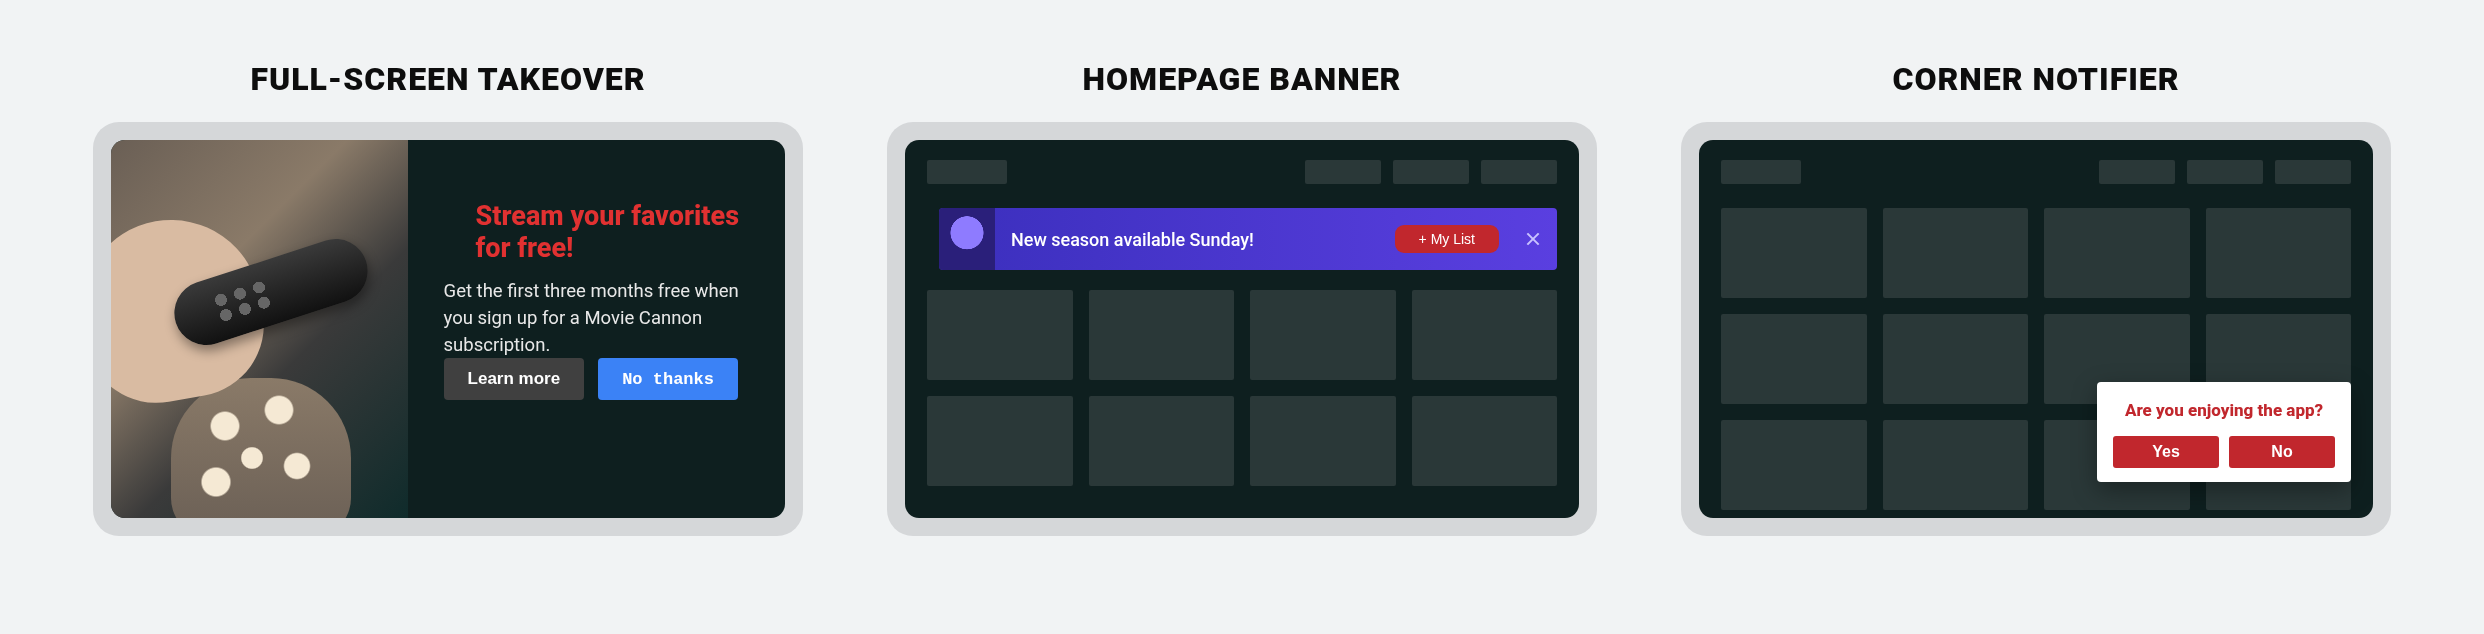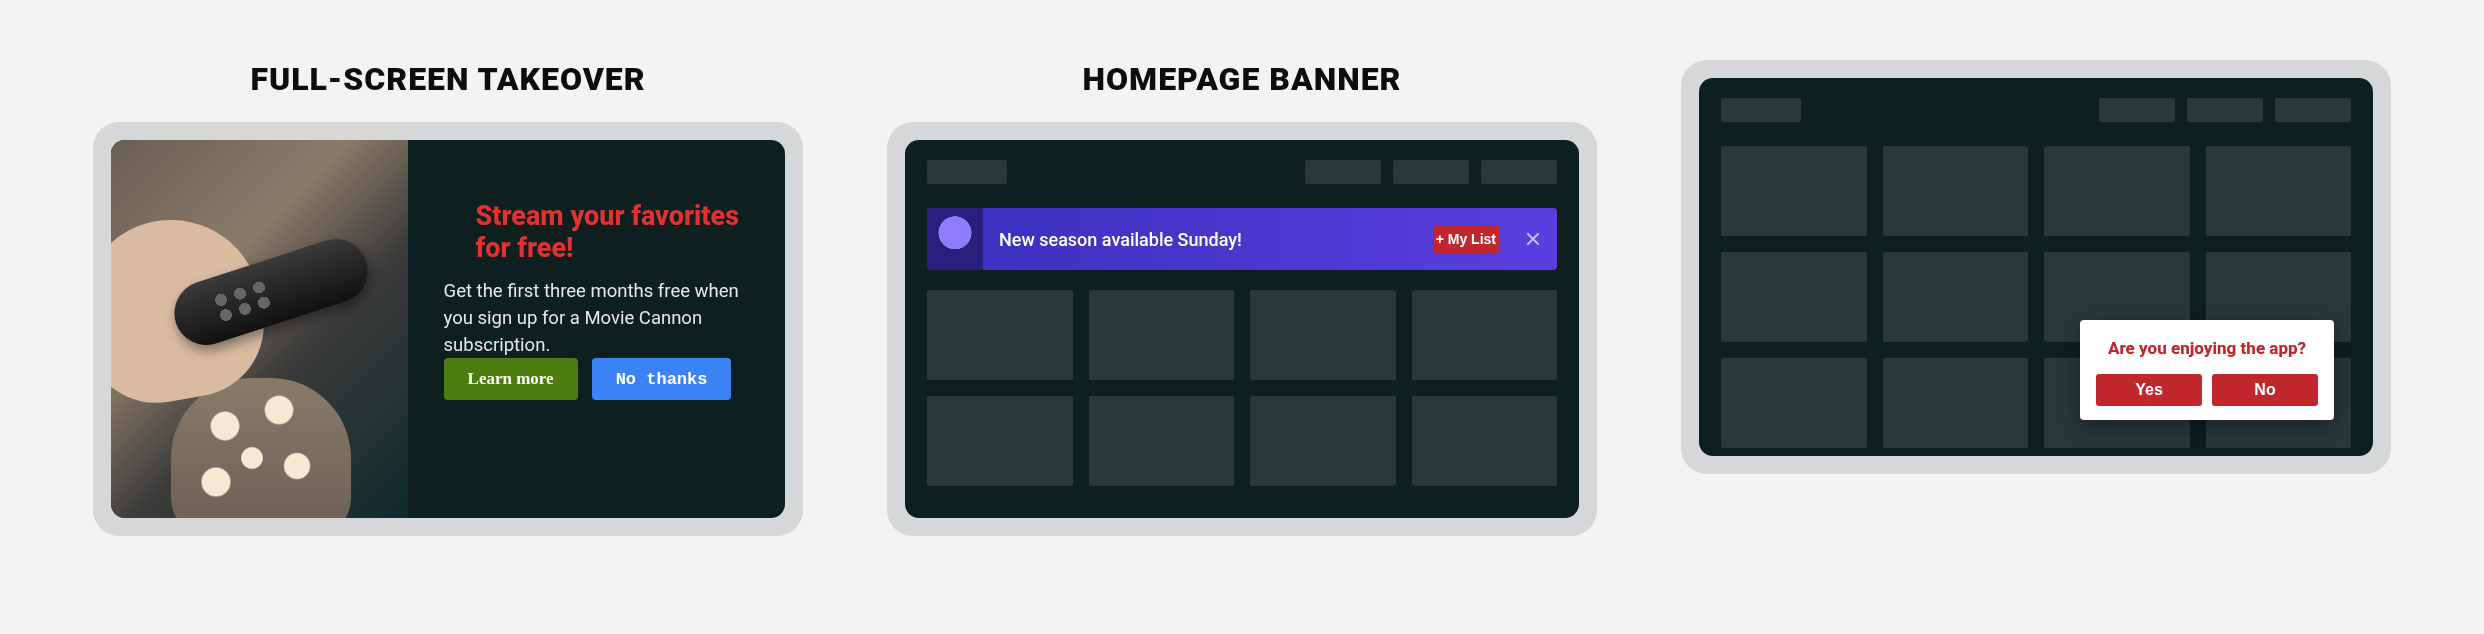--- a/index.html
+++ b/index.html
@@ -107,21 +107,21 @@
     .btn-row { display: flex; gap: 14px; }
     .btn {
       font-size: 17px;
       font-weight: 700;
       padding: 11px 24px;
       border-radius: 4px;
       border: none;
       cursor: pointer;
       color: #fff;
     }
-    .btn-primary { background: #4d7c0f; font-family: Liberation Serif, serif; }
+    .btn-primary { background: #404040; }
     .btn-secondary { background: #3b82f6; font-family: Liberation Mono, monospace; }
 
     
     .tv-ui { padding: 20px 22px; height: 100%; }
     .tv-topbar {
       display: flex; justify-content: space-between; align-items: center;
       margin-bottom: 24px;
     }
     .tv-logo { width: 80px; height: 24px; background:#2a3838; border-radius:2px; }
     .tv-tabs { display:flex; gap:12px; }
@@ -140,57 +140,58 @@
     
     .hp-banner {
       background: linear-gradient(90deg,#3b2fbd,#5a3fe0);
       height: 62px;
       border-radius: 4px;
       display: flex;
       align-items: center;
       padding: 0 16px 0 0;
       gap: 16px;
       margin-bottom: 20px;
+      margin-left: 12px;
     }
     .hp-thumb {
       width: 56px; height: 62px; flex:none;
       background: radial-gradient(circle at 50% 40%, #8e7bff 35%, #2a1f7a 36%);
       border-radius: 4px 0 0 4px;
     }
     .hp-text {
       flex:1;
       color:#fff;
       font-size:18px;
       font-weight:500;
     }
     .hp-cta {
       background:#c1272d;
       color:#fff;
       font-size:14px;
-      font-weight:700;
-      padding:6px 3px;
-      border-radius:3px;
+      font-weight:400;
+      padding:6px 24px;
+      border-radius:9px;
       border:none;
       cursor:pointer;
     }
     .hp-close {
       width:16px; height:16px; position:relative; cursor:pointer;
       margin-left:10px;
     }
     .hp-close::before, .hp-close::after{
       content:""; position:absolute; left:7px; top:0; width:2px; height:16px;
       background:#c9c3ff;
     }
     .hp-close::before{ transform:rotate(45deg); }
     .hp-close::after{ transform:rotate(-45deg); }
 
     
     .corner-card {
       position: absolute;
-      right: 39px;
+      right: 22px;
       bottom: 36px;
       width: 254px;
       background: #fff;
       border-radius: 4px;
       padding: 18px 16px 14px 16px;
       box-shadow: 0 8px 24px rgba(0,0,0,.35);
     }
     .corner-title {
       color:#c1272d;
       font-size:17px;
@@ -267,20 +268,21 @@
           <div class="tv-tile"></div>
           <div class="tv-tile"></div>
           <div class="tv-tile"></div>
         </div>
       </div>
     </div>
   </div>
 </div>
 
 <div class="example">
+  <div class="example-title">CORNER NOTIFIER</div>
   <div class="card-frame">
     <div class="screen">
       <div class="tv-ui">
         <div class="tv-topbar">
           <div class="tv-logo"></div>
           <div class="tv-tabs">
             <div class="tv-tab"></div>
             <div class="tv-tab"></div>
             <div class="tv-tab"></div>
           </div>

